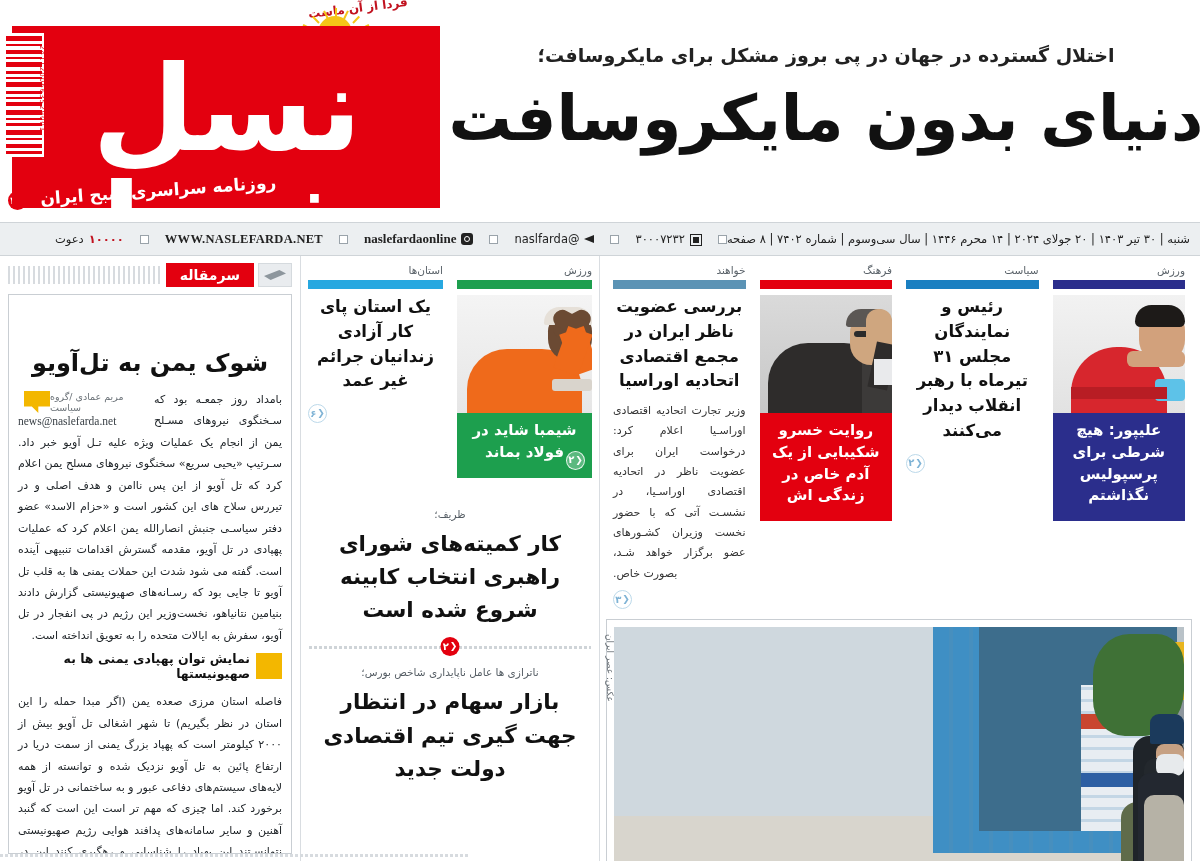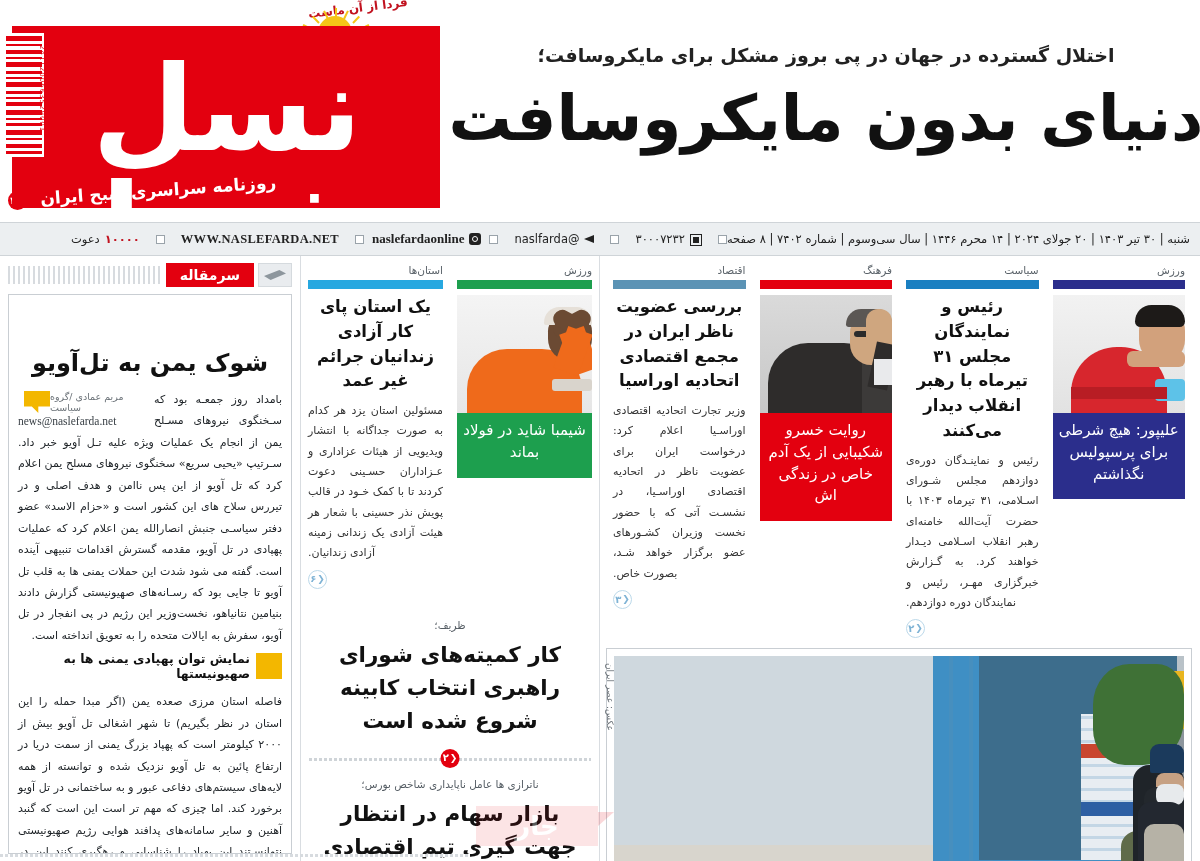--- a/index.html
+++ b/index.html
@@ -99,21 +99,21 @@
 
   
   .cards-row { display: flex; direction: rtl; gap: 0; }
   .card { position: relative; padding: 0 7px; }
   .card.w-img { width: 150px; }
   .card.w-txt { width: 150px; }
   .cat-label { font-size: 10.5px; color: #5b636a; text-align: right; margin-bottom: 3px; height: 13px; }
   .cat-bar { height: 9px; width: 100%; margin-bottom: 6px; }
   .card-photo { width: 100%; height: 118px; position: relative; overflow: hidden; background: #cfd6dc; }
   .card-title-box {
-    padding: 7px 6px 14px 6px; color: #fff; font-weight: 400; font-size: 15px;
+    padding: 7px 6px 14px 6px; color: #fff; font-weight: 700; font-size: 15px;
     line-height: 1.45; text-align: center; direction: rtl; position: relative; min-height: 62px;
   }
   .card-text-title {
     font-size: 16.5px; font-weight: 900; color: #111; line-height: 1.5;
     text-align: center; direction: rtl; margin-bottom: 7px;
   }
   .card-text-body {
     font-size: 11px; color: #333; line-height: 1.85; text-align: justify;
     direction: rtl; text-align-last: left;
   }
@@ -283,21 +283,21 @@
     <div class="ib-item" style="margin:14px 16px;align-items:flex-end;">
       <span class="ph-ic"></span>
       <span>۳۰۰۰۷۲۳۲</span>
     </div>
     <span class="sq"></span>
     <div class="ib-item" style="margin:0 16px;">
       <span class="tg-ic"></span>
       <span>@naslfarda</span>
     </div>
     <span class="sq"></span>
-    <div class="ib-item" style="margin:0 8px;align-items:center;">
+    <div class="ib-item" style="margin:0 16px;align-items:center;">
       <span class="insta-ic"></span>
       <span style="font-weight:700;font-family:'Liberation Serif',serif;font-size:13px;">naslefardaonline</span>
     </div>
     <span class="sq"></span>
     <div class="ib-item site" style="margin:0 16px;">
       <span>WWW.NASLEFARDA.NET</span>
     </div>
     <span class="sq"></span>
     <div class="ib-item" style="margin:0 16px;">
       <span class="price">۱۰۰۰۰</span>
@@ -327,21 +327,20 @@
           <span class="badge onimg badge-abs" style="right:14px;bottom:8px">
               <span class="chev">❮</span>
               <span>۴</span>
             </span>
         </div>
 
         <div class="card w-txt">
           <div class="cat-label">سیاست</div>
           <div class="cat-bar" style="background:#1a7fc1"></div>
           <div class="card-text-title">رئیس و نمایندگان مجلس ۳۱ تیرماه با رهبر انقلاب دیدار می‌کنند</div>
-          <div class="card-text-body">رئیس و نماینـدگان دوره‌ی دوازدهم مجلس شـورای اسـلامی، ۳۱ تیرماه ۱۴۰۳ با حضرت آیت‌الله خامنه‌ای رهبر انقلاب اسـلامی دیـدار خواهند کرد. به گـزارش خبرگزاری مهـر، رئیس و نمایندگان دوره دوازدهم.</div>
           <div style="text-align:left;margin-top:3px;">
             <span class="badge outline">
                 <span class="chev">❮</span>
                 <span>۲</span>
               </span>
           </div>
         </div>
 
         <div class="card w-img">
           <div class="cat-label">فرهنگ</div>
@@ -358,21 +357,21 @@
             <div class="scene" style="top:64px;left:58px;width:18px;height:26px;background:#e9eaec"></div>
           </div>
           <div class="card-title-box" style="background:#e3000f">روایت خسرو شکیبایی از یک آدم خاص در زندگی اش</div>
           <span class="badge onimg badge-abs" style="right:14px;bottom:8px">
               <span class="chev">❮</span>
               <span>۵</span>
             </span>
         </div>
 
         <div class="card w-txt">
-          <div class="cat-label">اقتصاد</div>
+          <div class="cat-label">خواهند</div>
           <div class="cat-bar" style="background:#5b93b5"></div>
           <div class="card-text-title">بررسی عضویت ناظر ایران در مجمع اقتصادی اتحادیه اوراسیا</div>
           <div class="card-text-body">وزیر تجارت اتحادیه اقتصادی اوراسـیا اعلام کرد: درخواست ایران برای عضویت ناظر در اتحادیه اقتصادی اوراسـیا، در نشسـت آتی که با حضور نخست وزیران کشـورهای عضو برگزار خواهد شـد، بصورت خاص.</div>
           <div style="text-align:left;margin-top:3px;">
             <span class="badge outline">
                 <span class="chev">❮</span>
                 <span>۳</span>
               </span>
           </div>
         </div>
@@ -440,21 +439,20 @@
           <span class="badge onimg badge-abs" style="right:14px;bottom:8px">
               <span class="chev">❮</span>
               <span>۲</span>
             </span>
         </div>
 
         <div class="card w-txt">
           <div class="cat-label">استان‌ها</div>
           <div class="cat-bar" style="background:#27a8e0"></div>
           <div class="card-text-title">یک استان پای کار آزادی زندانیان جرائم غیر عمد</div>
-          <div class="card-text-body">مسئولین استان یزد هر کدام به صورت جداگانه با انتشار ویدیویی از هیئات عزاداری و عـزاداران حسـینی دعوت کردند تا با کمک خـود در قالب پویش نذر حسینی با شعار هر هیئت آزادی یک زندانی زمینه آزادی زندانیان.</div>
           <div style="text-align:left;margin-top:3px;">
             <span class="badge outline">
                 <span class="chev">❮</span>
                 <span>۶</span>
               </span>
           </div>
         </div>
       </div>
 
       <div style="height:22px"></div>
@@ -499,19 +497,14 @@
           <span class="mark"></span>
           <span>نمایش توان پهپادی یمنی ها به صهیونیستها</span>
         </div>
 
         <div class="edit-body">فاصله استان مرزی صعده یمن (اگر مبدا حمله را این استان در نظر بگیریم) تا شهر اشغالی تل آویو بیش از ۲۰۰۰ کیلومتر است که پهپاد بزرگ یمنی از سمت دریا در ارتفاع پائین به تل آویو نزدیک شده و توانسته از همه لایه‌های سیستم‌های دفاعی عبور و به ساختمانی در تل آویو برخورد کند. اما چیزی که مهم تر است این است که گنبد آهنین و سایر سامانه‌های پدافند هوایی رژیم صهیونیستی نتوانسـتند این پهپاد را شناسایی و رهگیری کنند این در حالی است که در منابع خبری رسانه های صهیونیستی اعلام شده که اشتباه انسانی باعث شده که پدافند نتواند پهپاد مهاجم را رهگیری کنند. همچنین محل اصابت در نزدیکی کنسولگری آمریکا در سرزمین های اشغالی صورت گرفته است و با توجه به اینکه یمن همواره آمریکا را مسئول جنایت رژیم صهیونیستی می داند نشان می دهد که پهپاد توانسته به هدف از پیش تعیین شده خود اصابت کند. در این راستا باید گفت یمن در محاصره و نبرد چندین ساله و چندجانبه، توانسته به خودکفایی در زمینه تسلیحات و توان رزمی برسد و با برخورداری از تسلیحات پیشرفته بومی‌سازی شده نیز به بازوی استراتژیکی در مقاومت منطقه مبدل گردد. همچنین یمنی‌ها توانمندی ویژه خود را در نبرد دریایی با دشـمن به اثبات رسانده و معادله دریایی خود را به ائتلاف متجاوز تحمیل کرده‌اند. به یاد داشته باشیم همین یمنی ها بودند که به افسانه موشک‌های پاتریوت که افتخار صنعت آمریکا بود پایان دادند و همه نواقص سامانه پاتریوت آمریکا و شکاف‌های آن را در زمینه دفاعی فاش کردند.</div>
 
       </div>
     </div>
   </div>
 
-  <div class="watermark">
-    <div class="wm-bg"></div>
-    <div class="wm-tail"></div>
-    <div class="wm-tx">جار</div>
-  </div>
   <div class="footer-rule"></div>
 </div>
 
 </body></html>

